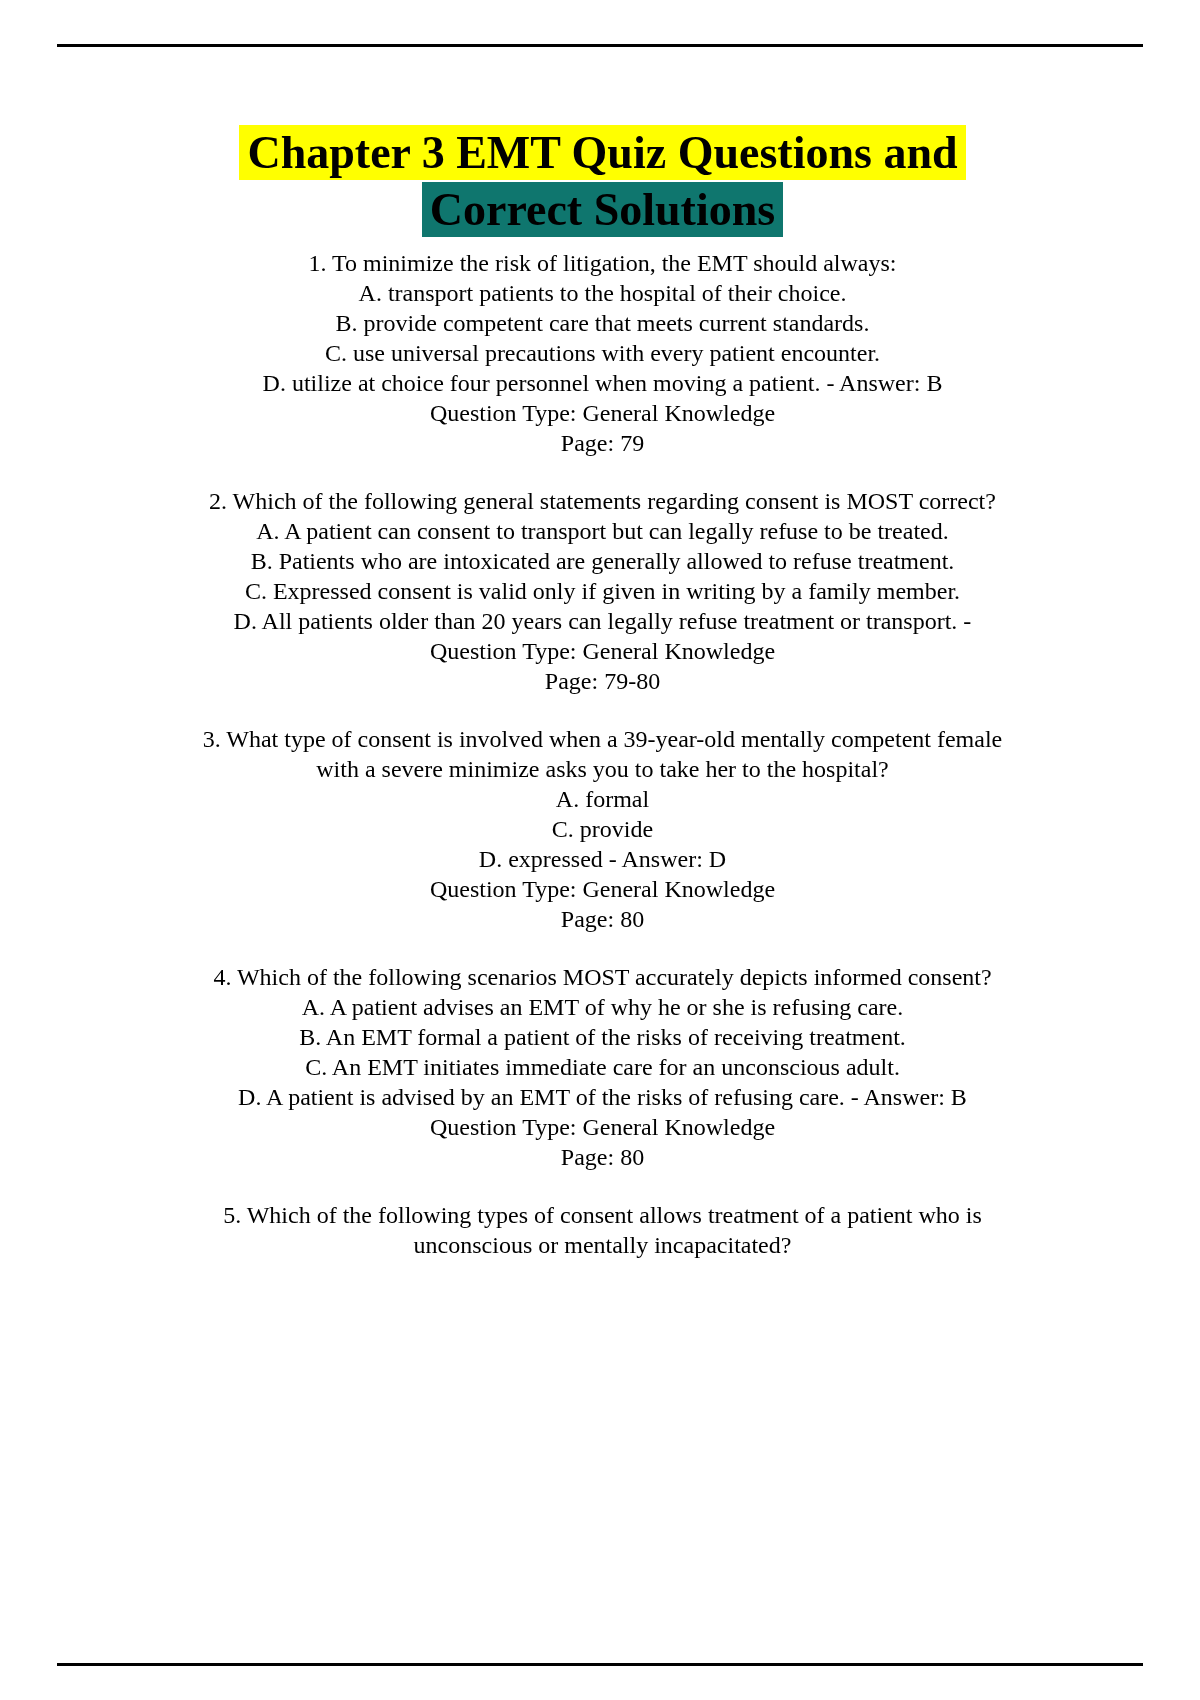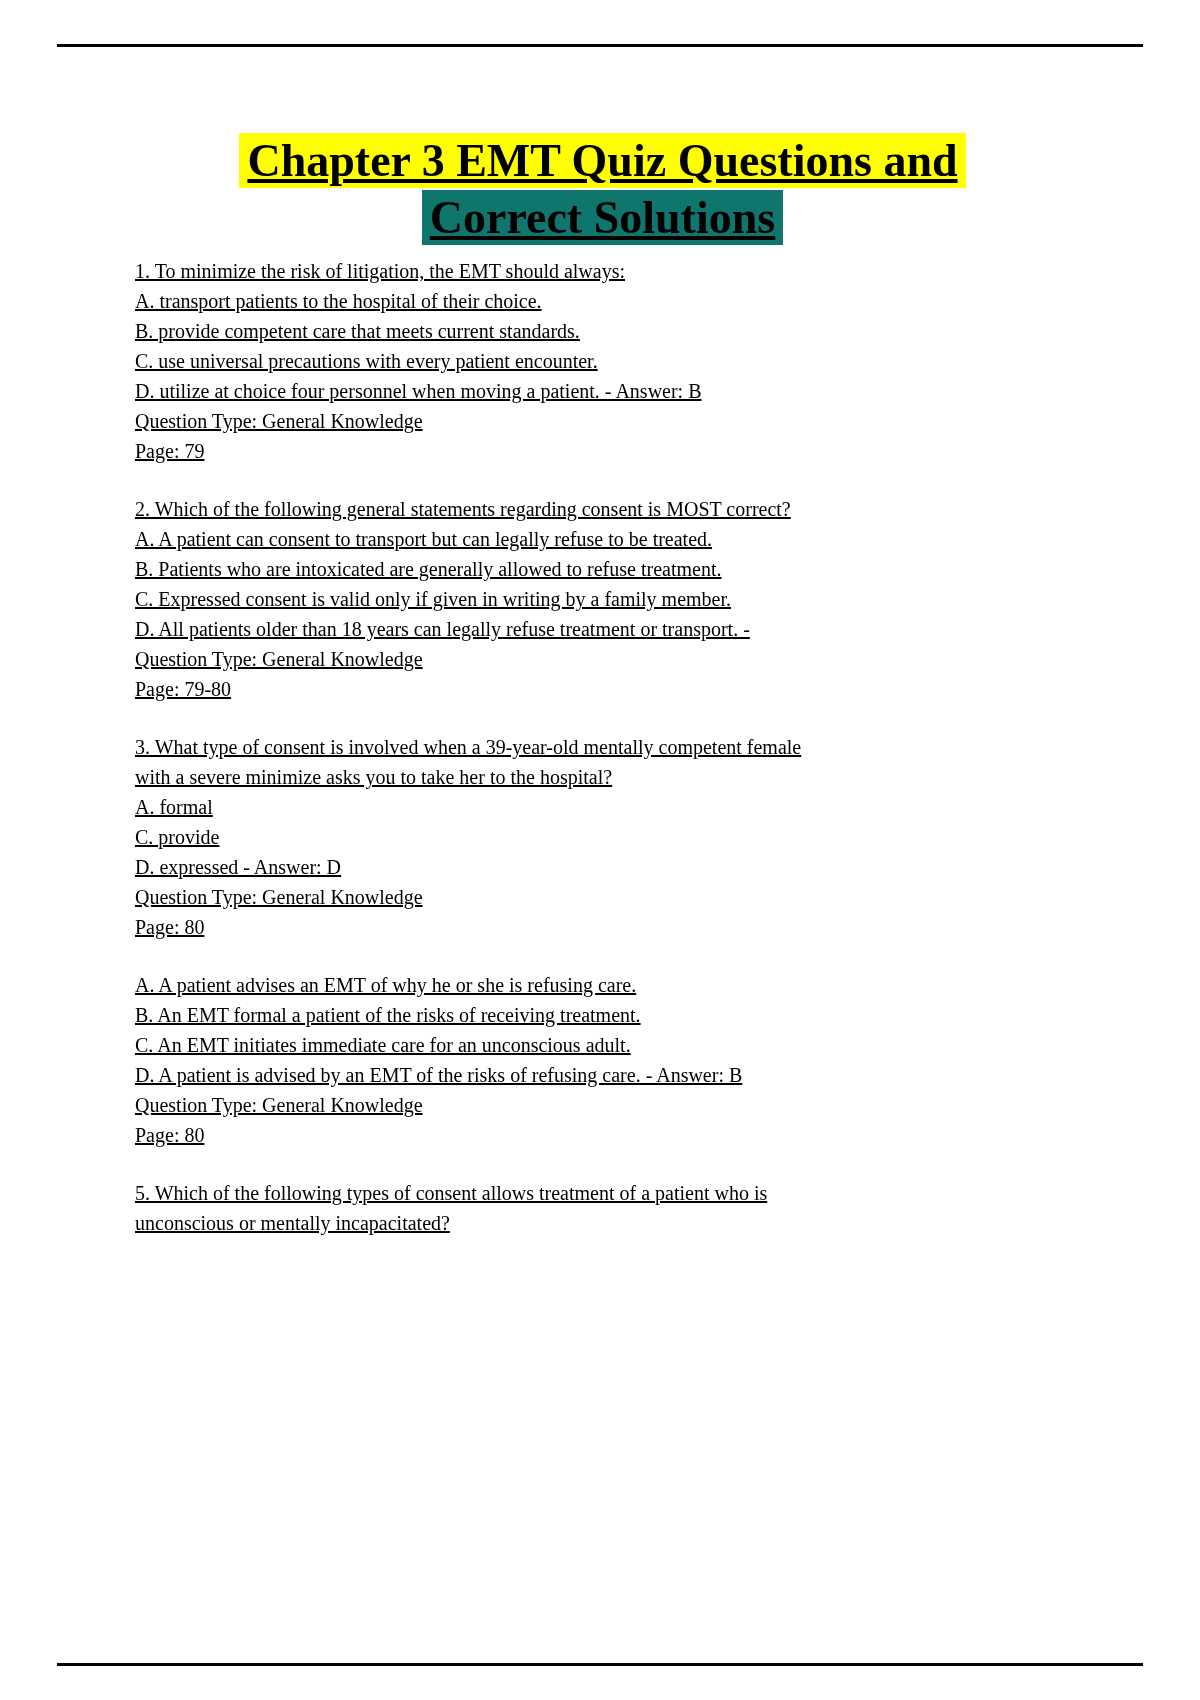--- a/index.html
+++ b/index.html
@@ -22,42 +22,42 @@
     right: 57px;
     height: 3px;
     background: #000000;
   }
   .rule.top { top: 44px; }
   .rule.bottom { top: 1663px; }
   .content {
     position: absolute;
     left: 135px;
     right: 130px;
-    top: 132px;
-    text-decoration: underline;
+    top: 124px;
   }
   .title {
     font-size: 46px;
     font-weight: bold;
     text-align: center;
     line-height: 57px;
     margin: 0 0 10px 0;
   }
   .title .hl {
     background: #ffff00;
     padding: 2px 8px;
     box-decoration-break: clone;
   }
   .question {
     margin: 0 0 28px 0;
   }
   .qline {
-    font-size: 20px;
+    font-size: 24px;
     line-height: 30px;
     white-space: nowrap;
+    text-align: center;
   }
 </style>
 </head>
 <body>
 
 <div class="page">
   <div class="rule top"></div>
 
   <div class="content">
     <h1 class="title"><span class="hl" style="background: rgb(255, 255, 0);">Chapter 3 EMT Quiz Questions and</span><br><span class="hl" style="background: #0f766e;">Correct Solutions</span></h1>
@@ -70,34 +70,35 @@
           <div class="qline">C. use universal precautions with every patient encounter.</div>
           <div class="qline">D. utilize at choice four personnel when moving a patient. - Answer: B</div>
           <div class="qline">Question Type: General Knowledge</div>
           <div class="qline">Page: 79</div>
         </div>
         <div class="question">
           <div class="qline">2. Which of the following general statements regarding consent is MOST correct?</div>
           <div class="qline">A. A patient can consent to transport but can legally refuse to be treated.</div>
           <div class="qline">B. Patients who are intoxicated are generally allowed to refuse treatment.</div>
           <div class="qline">C. Expressed consent is valid only if given in writing by a family member.</div>
-          <div class="qline">D. All patients older than 18 years can legally refuse treatment or transport. -</div>
+          <div class="qline">D. All patients older than 20 years can legally refuse treatment or transport. -</div>
           <div class="qline">Question Type: General Knowledge</div>
           <div class="qline">Page: 79-80</div>
         </div>
         <div class="question">
           <div class="qline">3. What type of consent is involved when a 39-year-old mentally competent female</div>
           <div class="qline">with a severe minimize asks you to take her to the hospital?</div>
           <div class="qline">A. formal</div>
           <div class="qline">C. provide</div>
           <div class="qline">D. expressed - Answer: D</div>
           <div class="qline">Question Type: General Knowledge</div>
           <div class="qline">Page: 80</div>
         </div>
         <div class="question">
+          <div class="qline">4. Which of the following scenarios MOST accurately depicts informed consent?</div>
           <div class="qline">A. A patient advises an EMT of why he or she is refusing care.</div>
           <div class="qline">B. An EMT formal a patient of the risks of receiving treatment.</div>
           <div class="qline">C. An EMT initiates immediate care for an unconscious adult.</div>
           <div class="qline">D. A patient is advised by an EMT of the risks of refusing care. - Answer: B</div>
           <div class="qline">Question Type: General Knowledge</div>
           <div class="qline">Page: 80</div>
         </div>
         <div class="question">
           <div class="qline">5. Which of the following types of consent allows treatment of a patient who is</div>
           <div class="qline">unconscious or mentally incapacitated?</div>

